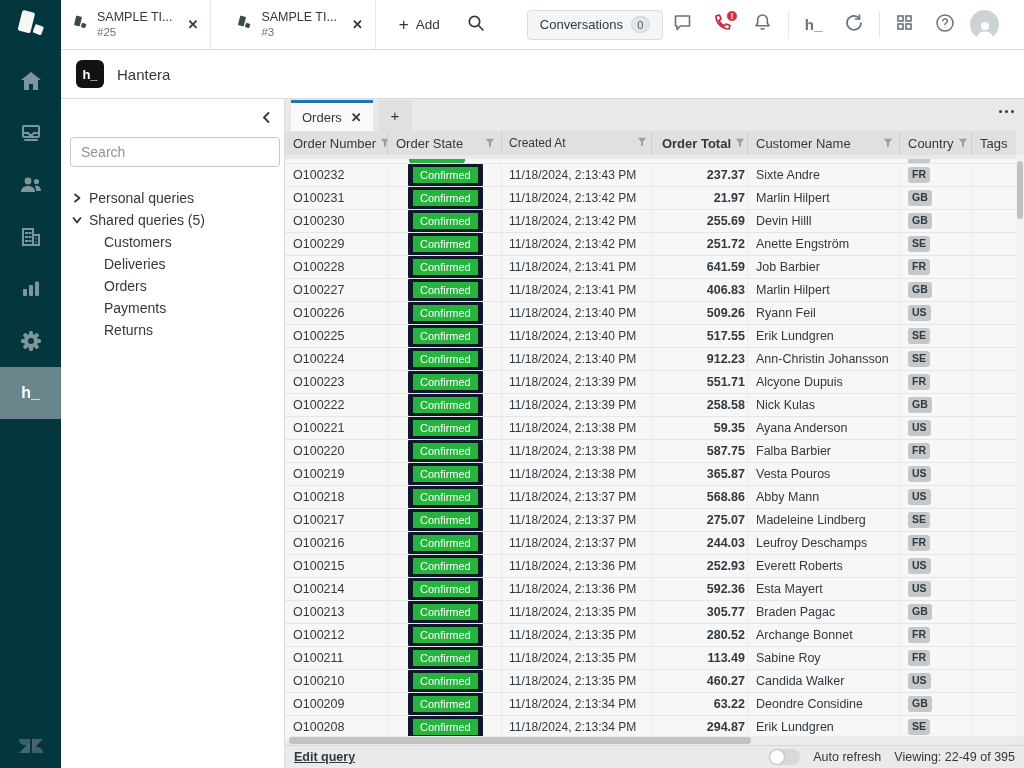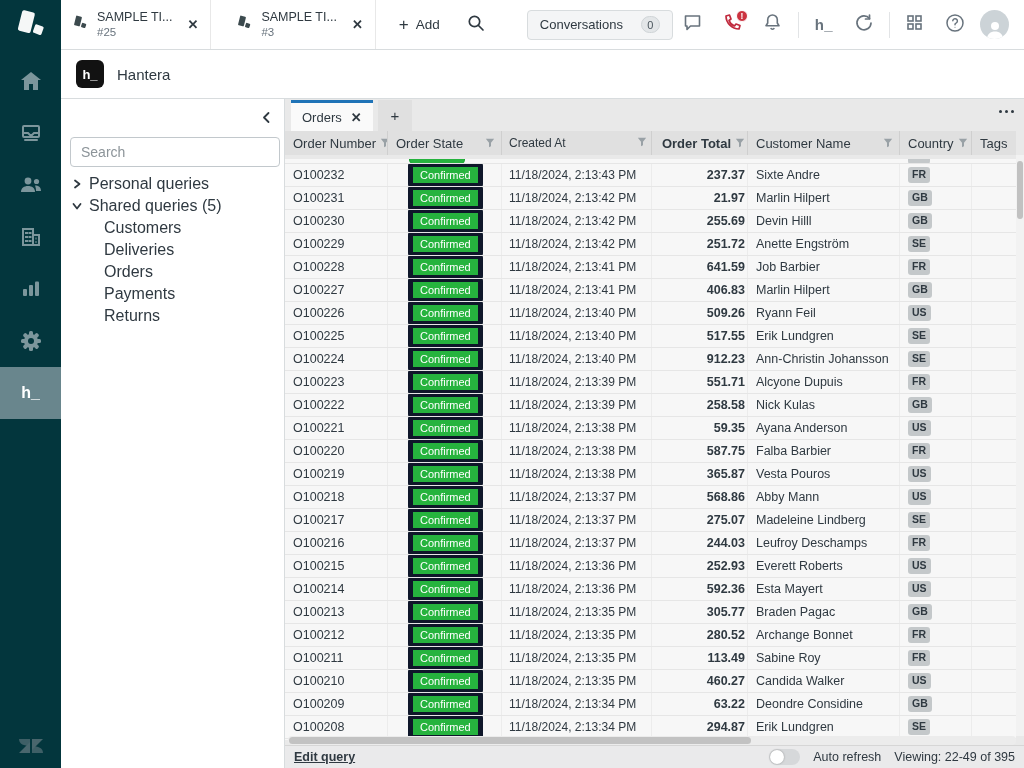--- a/index.html
+++ b/index.html
@@ -24,21 +24,21 @@
   .ttab.t2{width:172px;padding-left:26px;}
   .ttab-icon{flex:0 0 auto;color:#3c4a4e;}
   .ttab-text{flex:1;min-width:0;line-height:1.25;}
   .ttab-title{font-size:12.5px;color:#2f3941;white-space:nowrap;overflow:hidden;}
   .ttab-num{font-size:11.5px;color:#68737d;}
   .ttab-close{color:#2f3941;font-size:13px;font-weight:bold;padding:4px 6px;}
   .add-btn{display:flex;align-items:center;gap:7px;padding:0 15px;margin-left:8px;
     font-size:13.5px;color:#2f3941;cursor:pointer;}
   .add-plus{font-size:17px;font-weight:normal;line-height:1;}
   .search-btn{display:flex;align-items:center;padding:0 12px;color:#2f3941;cursor:pointer;}
-  .conv-btn{align-self:center;margin-left:30px;height:30px;display:flex;align-items:center;gap:18px;
+  .conv-btn{align-self:center;margin-left:30px;height:30px;display:flex;align-items:center;gap:8px;
     padding:0 12px;border:1px solid #d8dcde;border-radius:4px;background:#f4f5f6;
     font-size:13px;color:#2f3941;cursor:pointer;}
   .conv-badge{background:#e3e6e8;border:1px solid #cfd4d7;border-radius:9px;min-width:19px;height:17px;
     display:flex;align-items:center;justify-content:center;font-size:11px;color:#49545c;padding:0 4px;}
   .tb-right{margin-left:auto;display:flex;align-items:center;}
   .tb-ic{width:40px;height:50px;display:flex;align-items:center;justify-content:center;
     color:#68737d;cursor:pointer;position:relative;}
   .tb-div{width:1px;height:26px;background:#e2e4e6;margin:0 5px;}
   .tb-h{font-size:15px;font-weight:bold;color:#68737d;letter-spacing:.5px;}
   .phone-ic{color:#c0293d;}
@@ -55,21 +55,21 @@
     font-size:13px;font-weight:bold;display:flex;align-items:center;justify-content:center;}
   .app-name{margin-left:13px;font-size:15px;color:#2f3941;}
 
   
   .qpanel{position:absolute;left:61px;top:99px;width:224px;height:669px;background:#fff;
     border-right:1px solid #d8dcde;}
   .collapse-btn{position:absolute;right:9px;top:9px;color:#2f3941;cursor:pointer;padding:2px;}
   .qsearch{position:absolute;left:9px;top:38px;width:210px;height:30px;border:1px solid #c2c8cc;
     border-radius:4px;padding:0 10px;font-size:14px;color:#2f3941;outline:none;background:#fff;}
   .qsearch::placeholder{color:#8c9499;}
-  .tree{position:absolute;left:0;top:74px;right:0;font-size:16px;color:#2f3941;}
+  .tree{position:absolute;left:0;top:88px;right:0;font-size:14px;color:#2f3941;}
   .tnode{height:22px;display:flex;align-items:center;gap:7px;padding-left:11px;cursor:pointer;}
   .tnode svg{flex:0 0 auto;color:#2f3941;}
   .tchild{height:22px;display:flex;align-items:center;padding-left:43px;cursor:pointer;}
 
   
   .main{position:absolute;left:285px;top:99px;width:739px;height:669px;background:#e9e9e9;}
   .tabstrip{position:absolute;left:0;top:1px;width:739px;height:31px;background:#e9e9e9;}
   .vtab{position:absolute;left:6px;top:0;height:31px;background:#fafafa;border-top:3px solid #1f73b7;
     display:flex;align-items:center;gap:9px;padding:0 11px;font-size:13px;color:#2f3941;cursor:pointer;}
   .vtab-close{font-size:13px;font-weight:bold;color:#2f3941;}

